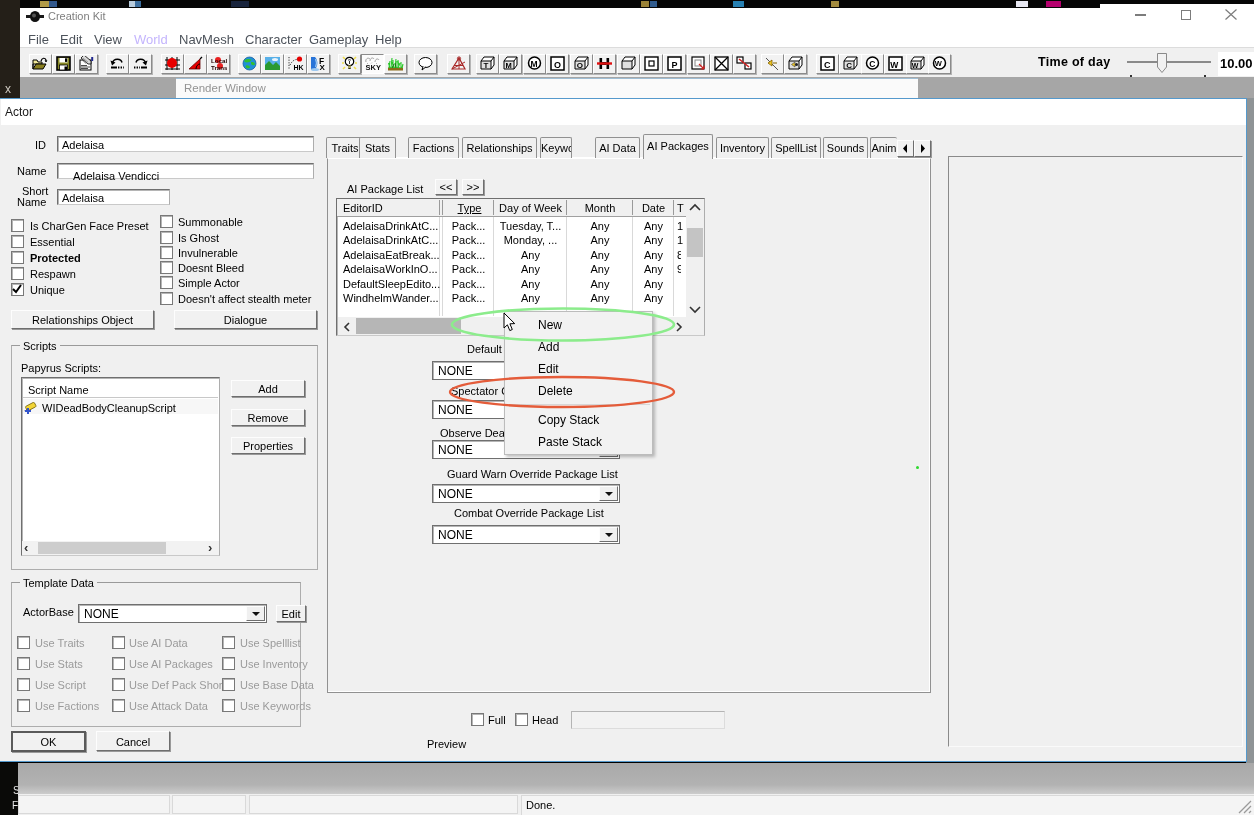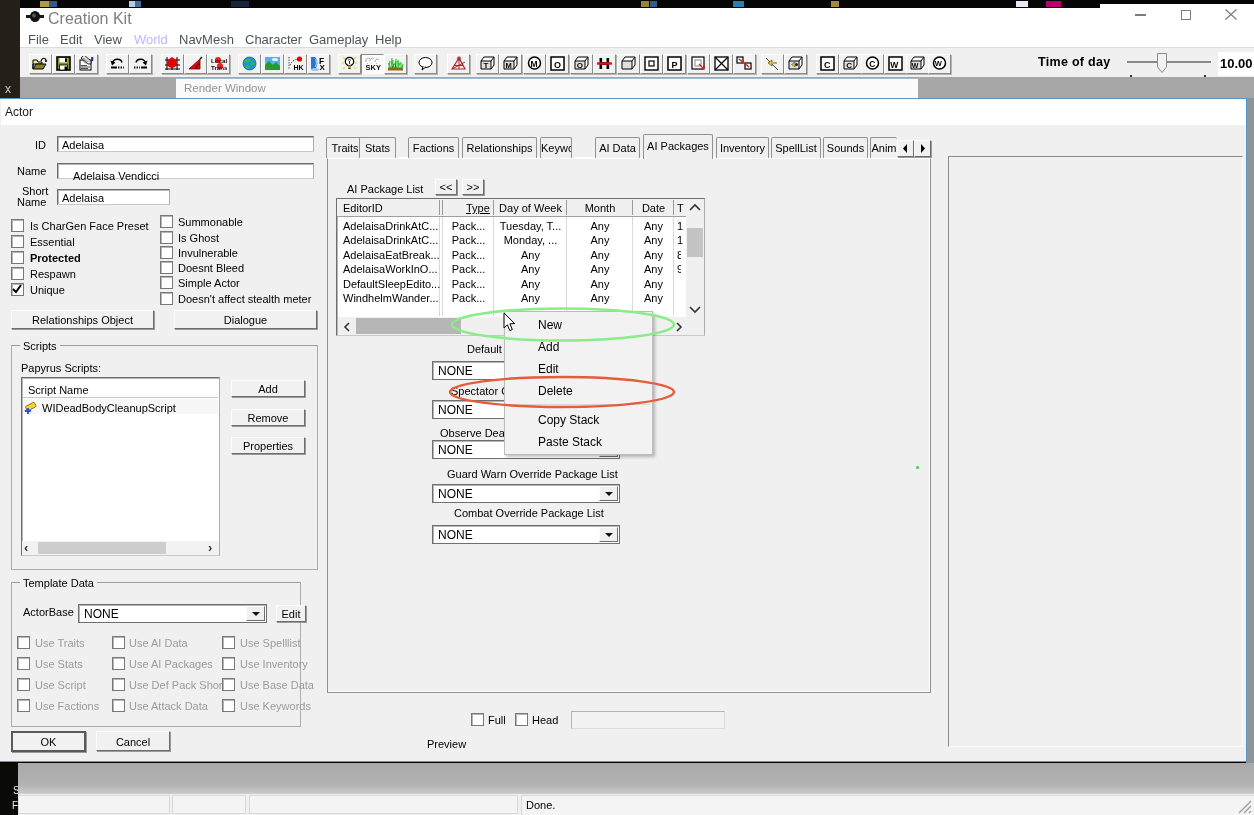--- a/index.html
+++ b/index.html
@@ -46,21 +46,21 @@
 <div class="abs" style="left:13px;top:785px;font-size:10px;color:#e8e8e8;">S</div>
 <div class="abs" style="left:12px;top:800px;font-size:10px;color:#e8e8e8;">F</div>
 
 <div class="abs" style="left:20px;top:8px;width:1234px;height:22px;background:#fff;"></div>
 
 <svg class="abs" style="left:26px;top:11px;" width="18" height="11" viewBox="0 0 18 11">
  <rect x="0" y="4" width="18" height="3" fill="#1a1a1a"></rect>
  <ellipse cx="9" cy="5.5" rx="5" ry="5.5" fill="#111"></ellipse>
  <ellipse cx="8" cy="4.5" rx="2" ry="2" fill="#555"></ellipse>
 </svg>
-<div class="abs" style="left:48px;top:10px;font-size:16px;color:#7e7e7e;">Creation Kit</div>
+<div class="abs" style="left:48px;top:10px;font-size:11px;color:#7e7e7e;">Creation Kit</div>
 
 <div class="abs" style="left:1135px;top:14px;width:11px;height:1.5px;background:#7c7c7c;"></div>
 <div class="abs" style="left:1181px;top:10px;width:8px;height:8px;border:1px solid #7c7c7c;"></div>
 <svg class="abs" style="left:1225px;top:9px;" width="12" height="11" viewBox="0 0 12 11">
  <path d="M0.5,0.5 L11.5,10.5 M11.5,0.5 L0.5,10.5" stroke="#7c7c7c" stroke-width="1.2"></path>
 </svg>
 
 <div class="abs" style="left:20px;top:30px;width:1234px;height:17px;background:#fff;"></div>
 <div class="abs" style="left:20px;top:47px;width:1234px;height:1px;background:#dcdcdc;"></div>
 <div class="abs" style="left:28px;top:32px;font-size:13px;color:#4d535b;">File</div>
@@ -494,21 +494,21 @@
 <div class="abs" style="left:948px;top:156px;width:295px;height:591px;border:1px solid;border-color:#8a8a8a #fafafa #fafafa #8a8a8a;box-sizing:border-box;"></div>
 
 <div class="abs t11" style="left:347px;top:183px;">AI Package List</div>
 <div class="abs btn t11" style="left:435px;top:179px;width:22px;height:16px;line-height:15px;box-sizing:border-box;">&lt;&lt;</div>
 <div class="abs btn t11" style="left:462px;top:179px;width:22px;height:16px;line-height:15px;box-sizing:border-box;">&gt;&gt;</div>
 
 <div class="abs tb" style="left:336px;top:198px;width:369px;height:138px;box-sizing:border-box;background:#fff;"></div>
 
 <div class="abs" style="left:337px;top:199px;width:349px;height:17px;background:#f0f0f0;border-bottom:1px solid #a0a0a0;"></div>
 <div class="lr" style="left:343px;top:202px;">EditorID</div>
-<div class="lr" style="left:466px;top:202px;width:51px;text-align:left;text-decoration:underline;">Type</div>
+<div class="lr" style="left:444px;top:202px;width:51px;text-align:center;text-decoration:underline;">Type</div>
 <div class="lr" style="left:494px;top:202px;width:73px;text-align:center;">Day of Week</div>
 <div class="lr" style="left:567px;top:202px;width:66px;text-align:center;">Month</div>
 <div class="lr" style="left:633px;top:202px;width:41px;text-align:center;">Date</div>
 <div class="lr" style="left:677px;top:202px;">T</div>
 <div class="abs" style="left:439px;top:200px;width:1px;height:15px;background:#9a9a9a;"></div>
 <div class="abs" style="left:442px;top:200px;width:1px;height:15px;background:#9a9a9a;"></div>
 <div class="abs" style="left:493px;top:200px;width:1px;height:15px;background:#9a9a9a;"></div>
 <div class="abs" style="left:566px;top:200px;width:1px;height:15px;background:#9a9a9a;"></div>
 <div class="abs" style="left:632px;top:200px;width:1px;height:15px;background:#9a9a9a;"></div>
 <div class="abs" style="left:673px;top:200px;width:1px;height:15px;background:#9a9a9a;"></div>

